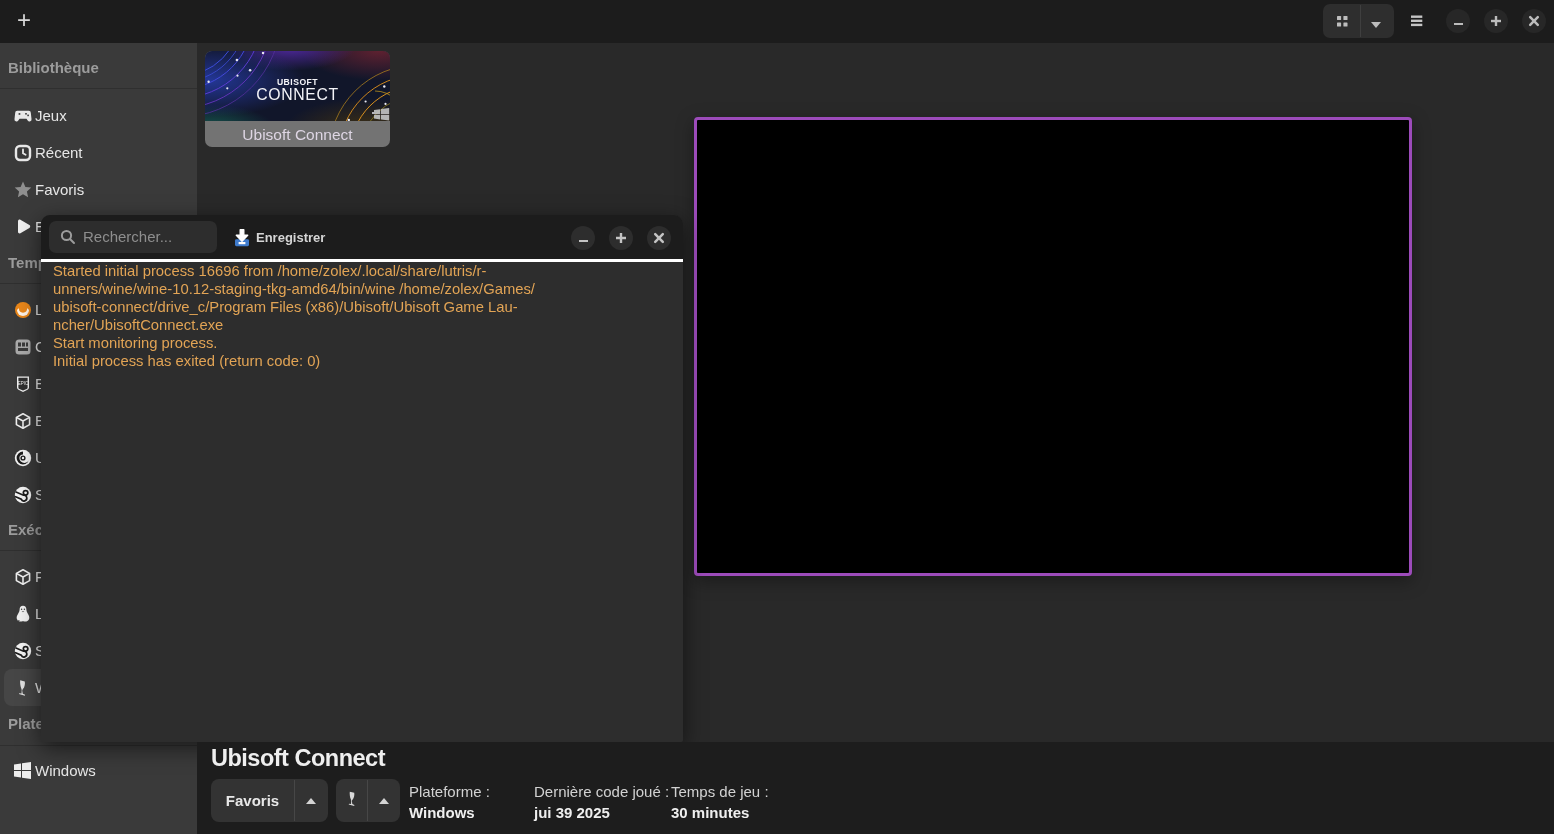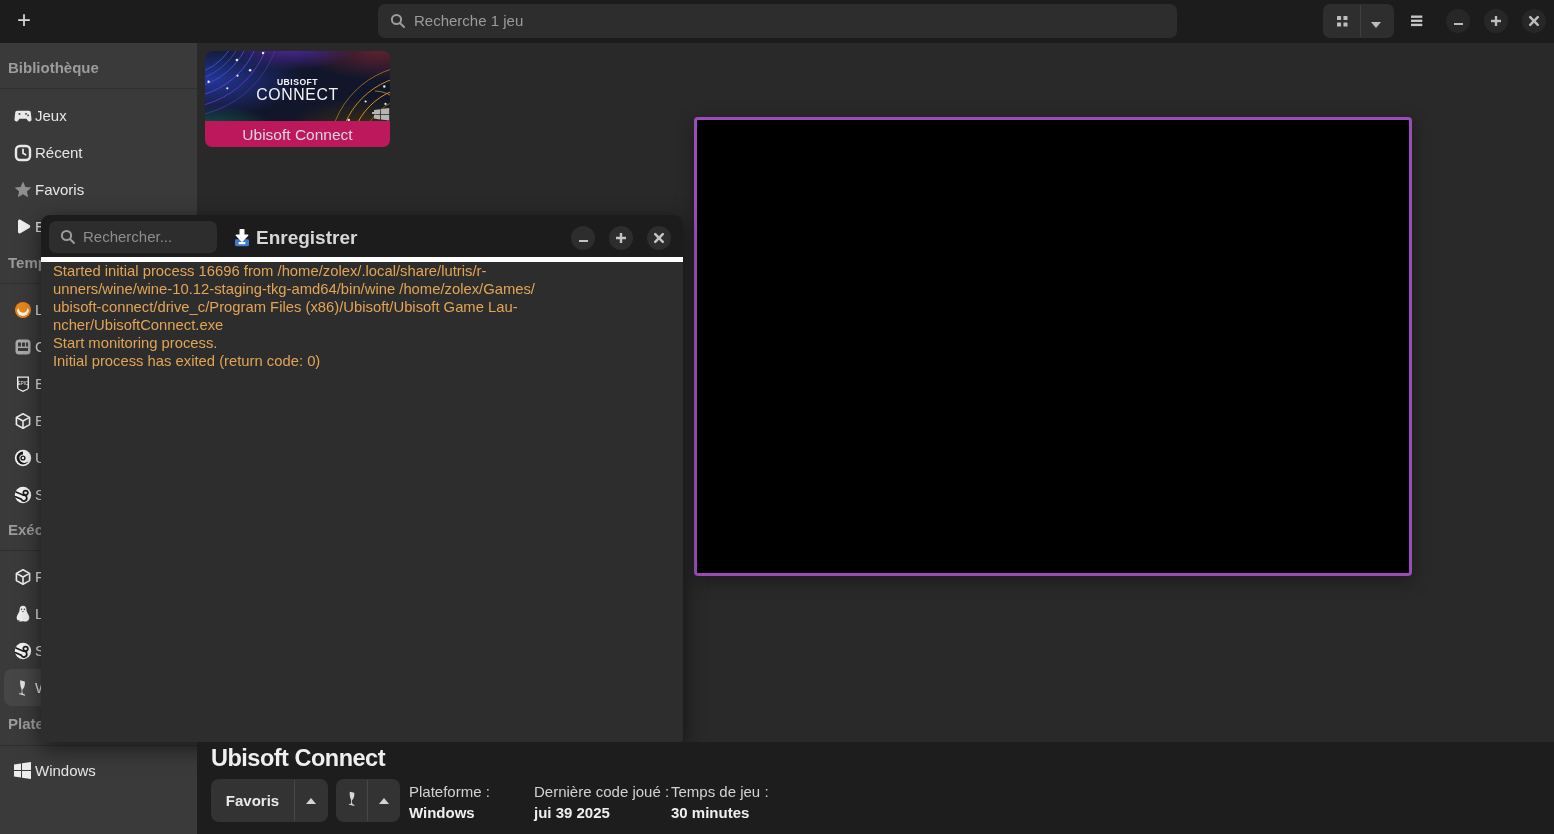--- a/index.html
+++ b/index.html
@@ -22,58 +22,51 @@
   
   #sidebar { position:absolute; left:0; top:43px; width:197px; height:791px; background:#3a3a3a; }
   .sbhead { position:absolute; left:8px; font-size:15px; font-weight:bold; color:#9c9c9c; }
   .sbsep { position:absolute; left:0; width:197px; height:1px; background:#2f2f2f; }
   .sbrow { position:absolute; left:14px; height:18px; }
   .sbrow .txt { position:absolute; left:21px; top:0px; font-size:15px; color:#e6e6e6; white-space:nowrap; }
   .sbrow svg { position:absolute; left:0; top:0; }
   #wineHl { position:absolute; left:4px; top:626px; width:188px; height:37px; background:#464646; border-radius:8px; }
 
   
-  #tile { position:absolute; left:205px; top:51px; width:185px; height:96px; background:#be185d; border-radius:7px; overflow:hidden; }
+  #tile { position:absolute; left:205px; top:51px; width:185px; height:96px; background:#737373; border-radius:7px; overflow:hidden; }
   #cover { position:absolute; left:0; top:0; width:185px; height:70px; }
   #tile .cap { position:absolute; left:0; top:70px; width:185px; height:26px; color:#ded6e4; font-size:15.5px; text-align:center; line-height:27px; }
 
   
   #gamewin { position:absolute; left:693.5px; top:116.5px; width:718px; height:459px; background:#000; border:3.5px solid #9c4bba; border-radius:4px; box-shadow:0 5px 18px rgba(0,0,0,0.35); }
 
   
   #logwin { position:absolute; left:41px; top:215px; width:642px; height:527px; border-radius:9px 9px 2px 2px; background:#2d2d2d; box-shadow:0 6px 22px rgba(0,0,0,0.55); overflow:hidden; }
-  #loghdr { position:absolute; left:0; top:0; width:642px; height:47px; background:#1c1c1c; border-bottom:5px solid #ffffff; }
+  #loghdr { position:absolute; left:0; top:0; width:642px; height:47px; background:#1c1c1c; border-bottom:3px solid #ffffff; }
   #logsearch { position:absolute; left:8px; top:6px; width:168px; height:32px; background:#2d2d2d; border-radius:7px; }
   #logsearch .ph { position:absolute; left:34px; top:7px; font-size:15px; color:#8e8e8e; }
-  #savebtn { position:absolute; left:193px; top:7px; height:32px; color:#d6d6d6; font-size:19px; font-weight:bold; line-height:32px; }
+  #savebtn { position:absolute; left:193px; top:7px; height:32px; color:#d6d6d6; font-size:13px; font-weight:bold; line-height:32px; }
   #logtitle { position:absolute; left:322px; top:0; width:232px; height:47px; line-height:47px; font-size:15px; font-weight:bold; color:#c2c2c2; white-space:nowrap; }
   #logbody { position:absolute; left:12px; top:47px; width:625px; font-family:Liberation Sans, sans-serif; font-size:14.8px; line-height:18px; color:#e2a455; white-space:pre; }
 
   
   #botbar { position:absolute; left:197px; top:742px; width:1357px; height:92px; background:#1d1d1d; }
   #botbar h1 { position:absolute; left:14px; top:3px; font-size:23.5px; font-weight:bold; color:#efefef; letter-spacing:-0.5px; }
   .bbtn { position:absolute; top:37px; height:43px; background:#333333; border-radius:8px; }
   .bbtn .d { position:absolute; top:1px; width:1px; height:41px; background:#474747; }
   .blabel { position:absolute; font-size:15px; color:#d2d2d2; white-space:nowrap; }
   .bvalue { position:absolute; font-size:15px; font-weight:bold; color:#efefef; white-space:nowrap; }
   .uparrow { width:0; height:0; border-left:5.5px solid transparent; border-right:5.5px solid transparent; border-bottom:6px solid #d4d4d4; }
 </style>
 </head>
 <body>
 <div id="stage">
 
   <div id="topbar">
     <div id="plusbtn">+</div>
-    <div id="gsearch">
-      <svg class="mag" style="left:12px; top:9px;" viewBox="0 0 16 16">
-          <circle cx="6.5" cy="6.5" r="4.6"></circle>
-          <line x1="10.2" y1="10.2" x2="14" y2="14"></line>
-        </svg>
-      <div class="ph">Recherche 1 jeu</div>
-    </div>
     <div id="viewbtn">
       <svg style="position:absolute; left:14px; top:12px;" width="11" height="11" viewBox="0 0 11 11">
         <g fill="#bdbdbd">
             <rect x="0" y="0" width="4.1" height="4.1" rx="0.6"></rect>
             <rect x="6.4" y="0" width="4.1" height="4.1" rx="0.6"></rect>
             <rect x="0" y="6.4" width="4.1" height="4.1" rx="0.6"></rect>
             <rect x="6.4" y="6.4" width="4.1" height="4.1" rx="0.6"></rect>
           </g>
       </svg>
       <div class="div"></div>

